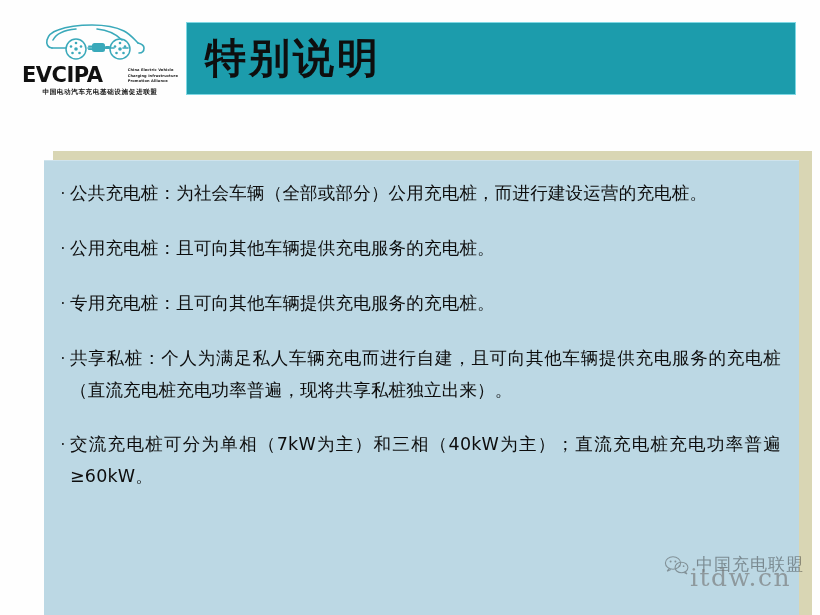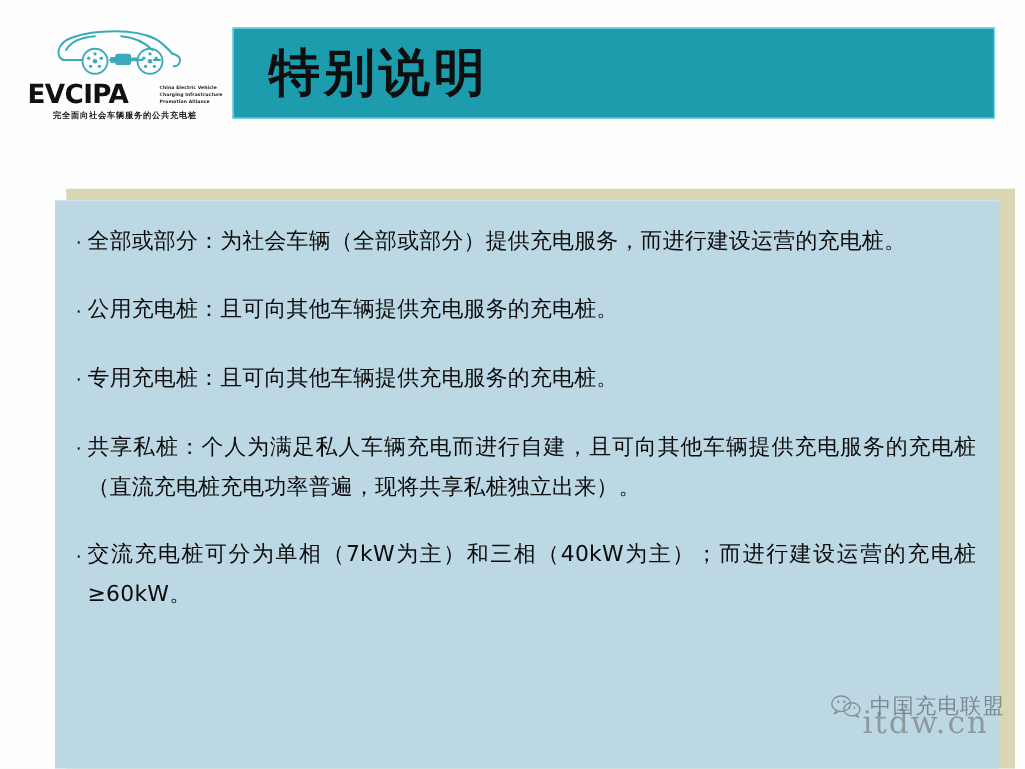--- a/index.html
+++ b/index.html
@@ -81,21 +81,21 @@
     box-sizing: border-box;
     display: flex;
     align-items: center;
   }
   #title-text {
     font-family: "DejaVu Sans", "Liberation Sans", sans-serif;
     font-weight: bold;
     font-size: 41px;
     color: #0e0e0e;
     letter-spacing: 3px;
-    margin-left: 28px;
+    margin-left: 18px;
     line-height: 1;
   }
 
   
   #panel-shadow {
     position: absolute;
     left: 53px;
     top: 151px;
     width: 759px;
     height: 464px;
@@ -216,56 +216,56 @@
       </g>
     </svg>
     <div id="logo-wordmark-row">
       <span id="logo-wordmark">EVCIPA</span>
       <span id="logo-en-lines">
         <div>China Electric Vehicle</div>
         <div>Charging Infrastructure</div>
         <div>Promotion Alliance</div>
       </span>
     </div>
-    <div id="logo-cn">完全面向社会车辆服务的公共充电桩</div>
+    <div id="logo-cn">中国电动汽车充电基础设施促进联盟</div>
   </div>
 
   <div id="title-banner">
     <div id="title-text">特别说明</div>
   </div>
 </div>
 
 <div id="panel-shadow"></div>
 
 <div id="panel">
   <div id="bullet-list">
 
     <div class="bullet-item">
       <span class="bullet-dot">·</span>
-      <span class="bullet-text">全部或部分：为社会车辆（全部或部分）提供充电服务，而进行建设运营的充电桩。</span>
+      <span class="bullet-text">公共充电桩：为社会车辆（全部或部分）公用充电桩，而进行建设运营的充电桩。</span>
     </div>
 
     <div class="bullet-item">
       <span class="bullet-dot">·</span>
       <span class="bullet-text">公用充电桩：且可向其他车辆提供充电服务的充电桩。</span>
     </div>
 
     <div class="bullet-item">
       <span class="bullet-dot">·</span>
       <span class="bullet-text">专用充电桩：且可向其他车辆提供充电服务的充电桩。</span>
     </div>
 
     <div class="bullet-item">
       <span class="bullet-dot">·</span>
       <span class="bullet-text">共享私桩：个人为满足私人车辆充电而进行自建，且可向其他车辆提供充电服务的充电桩（直流充电桩充电功率普遍，现将共享私桩独立出来）。</span>
     </div>
 
     <div class="bullet-item">
       <span class="bullet-dot">·</span>
-      <span class="bullet-text">交流充电桩可分为单相（7kW为主）和三相（40kW为主）；而进行建设运营的充电桩≥60kW。</span>
+      <span class="bullet-text">交流充电桩可分为单相（7kW为主）和三相（40kW为主）；直流充电桩充电功率普遍≥60kW。</span>
     </div>
 
   </div>
 </div>
 
 <div id="wechat-watermark">
   <svg id="wechat-icon" viewBox="0 0 26 20">
     <g fill="none" stroke="#3d3d3d" stroke-width="1.1">
       <ellipse cx="9" cy="8" rx="7.6" ry="6.2"></ellipse>
       <path d="M5.5 13.2 L3.2 16.2 L6.8 14.4"></path>

